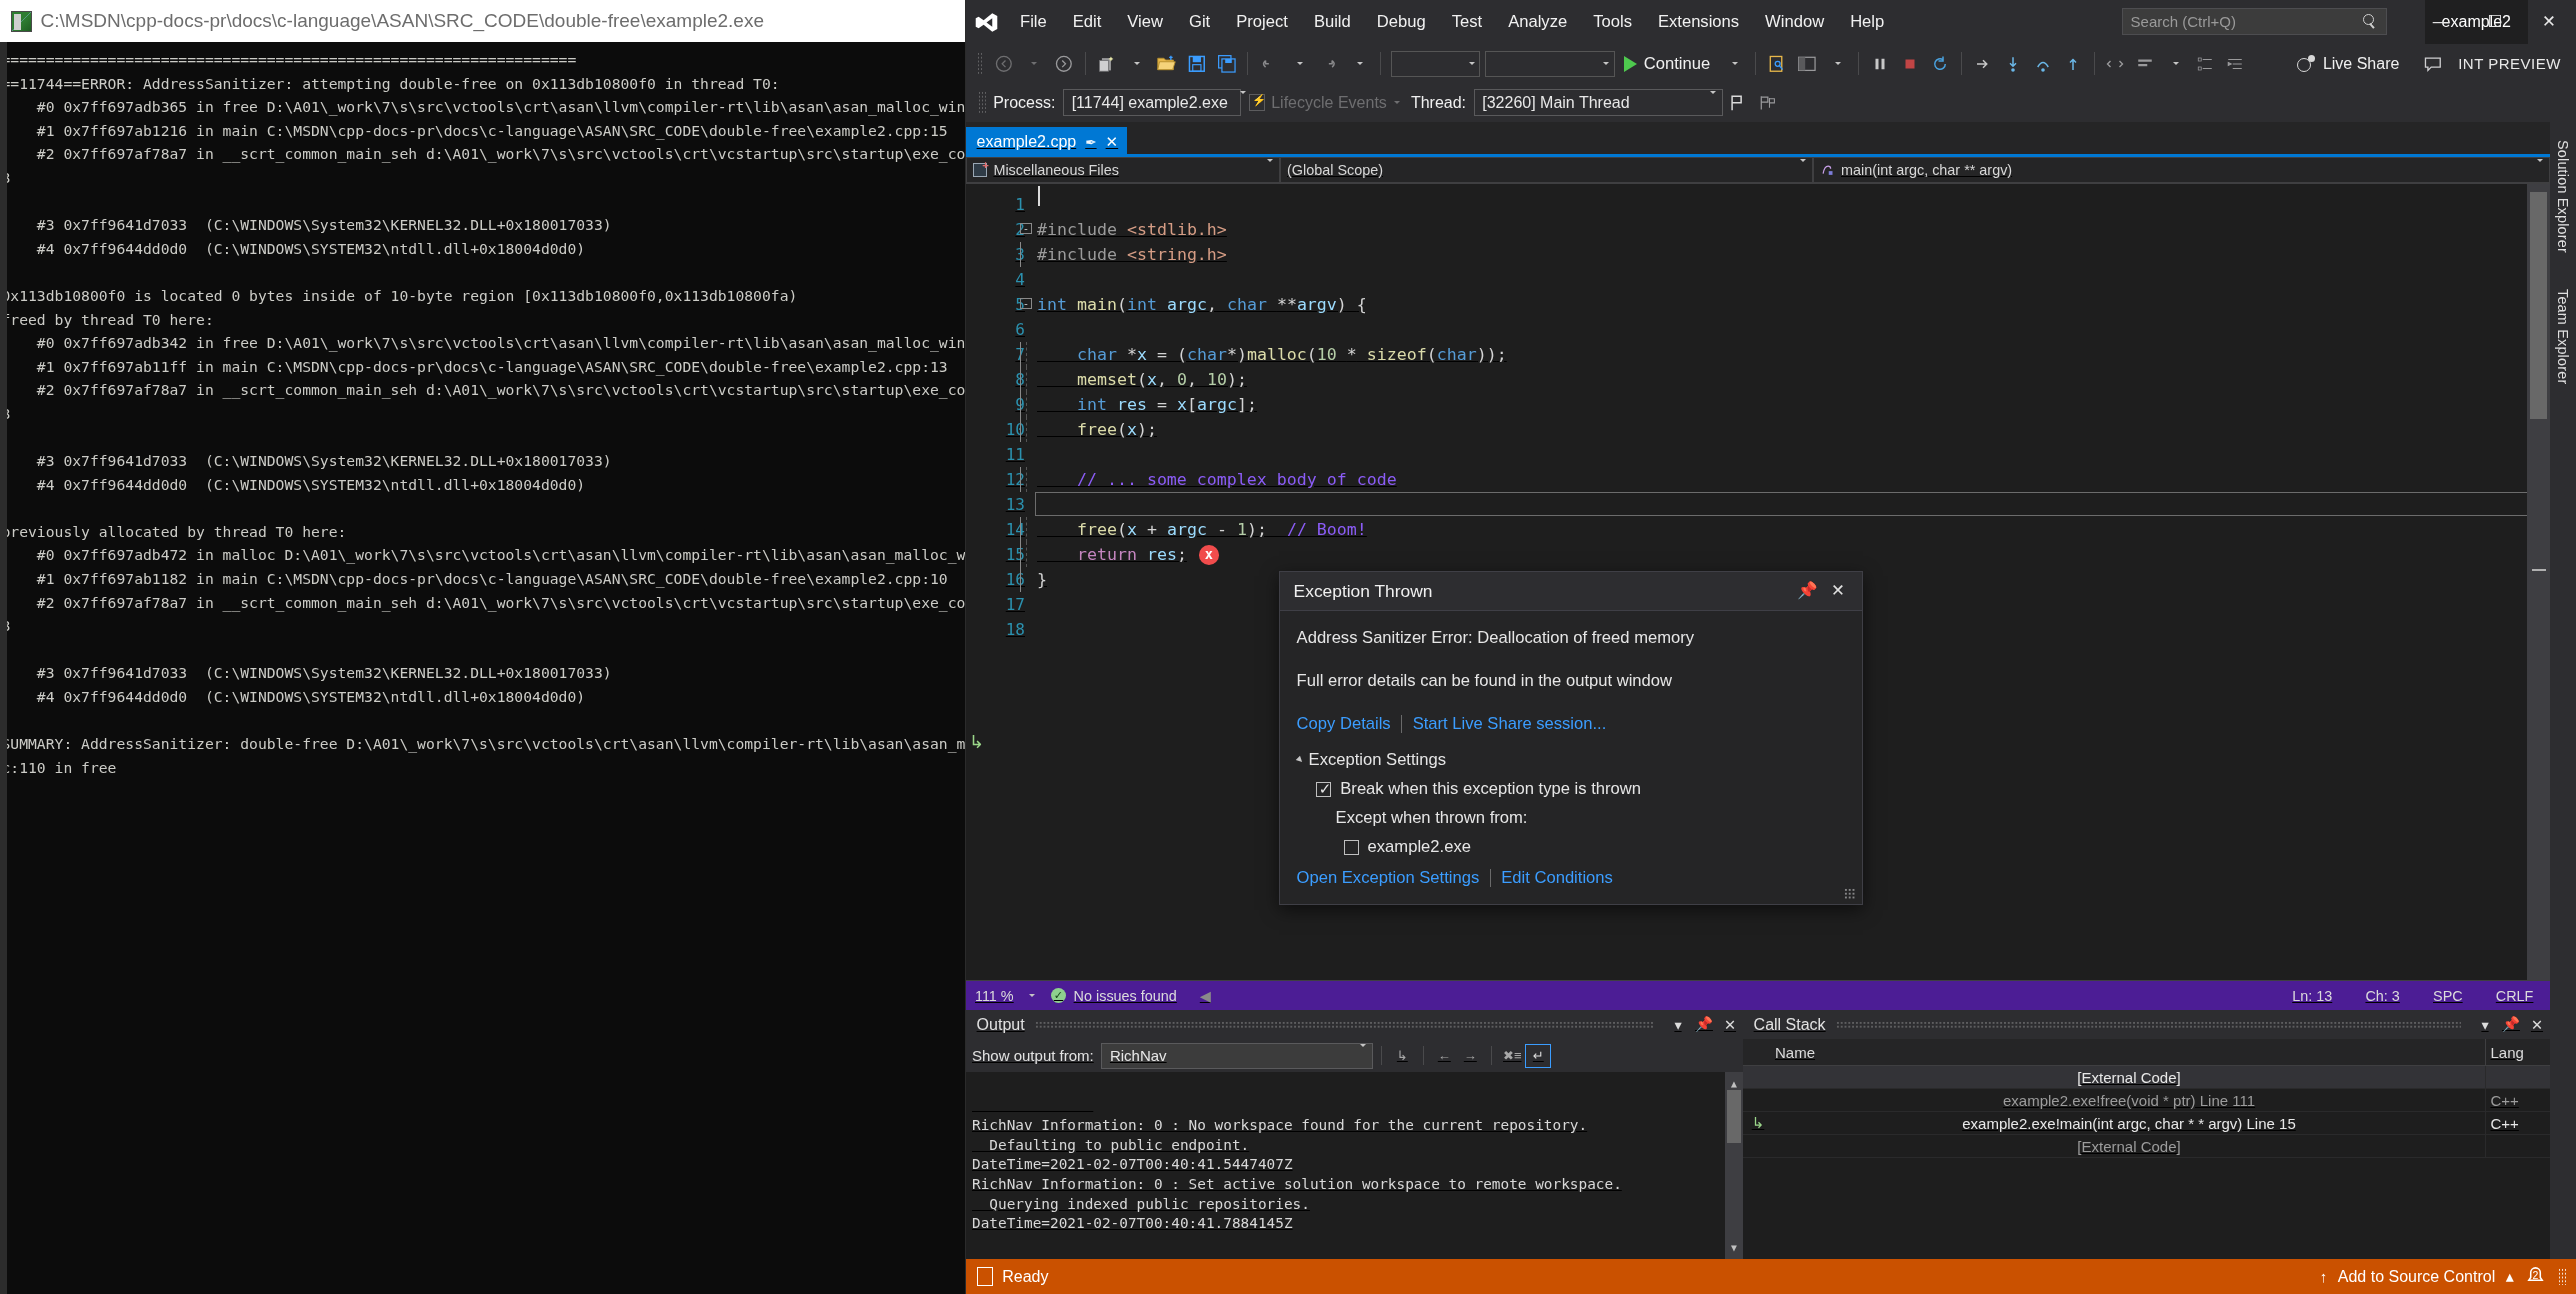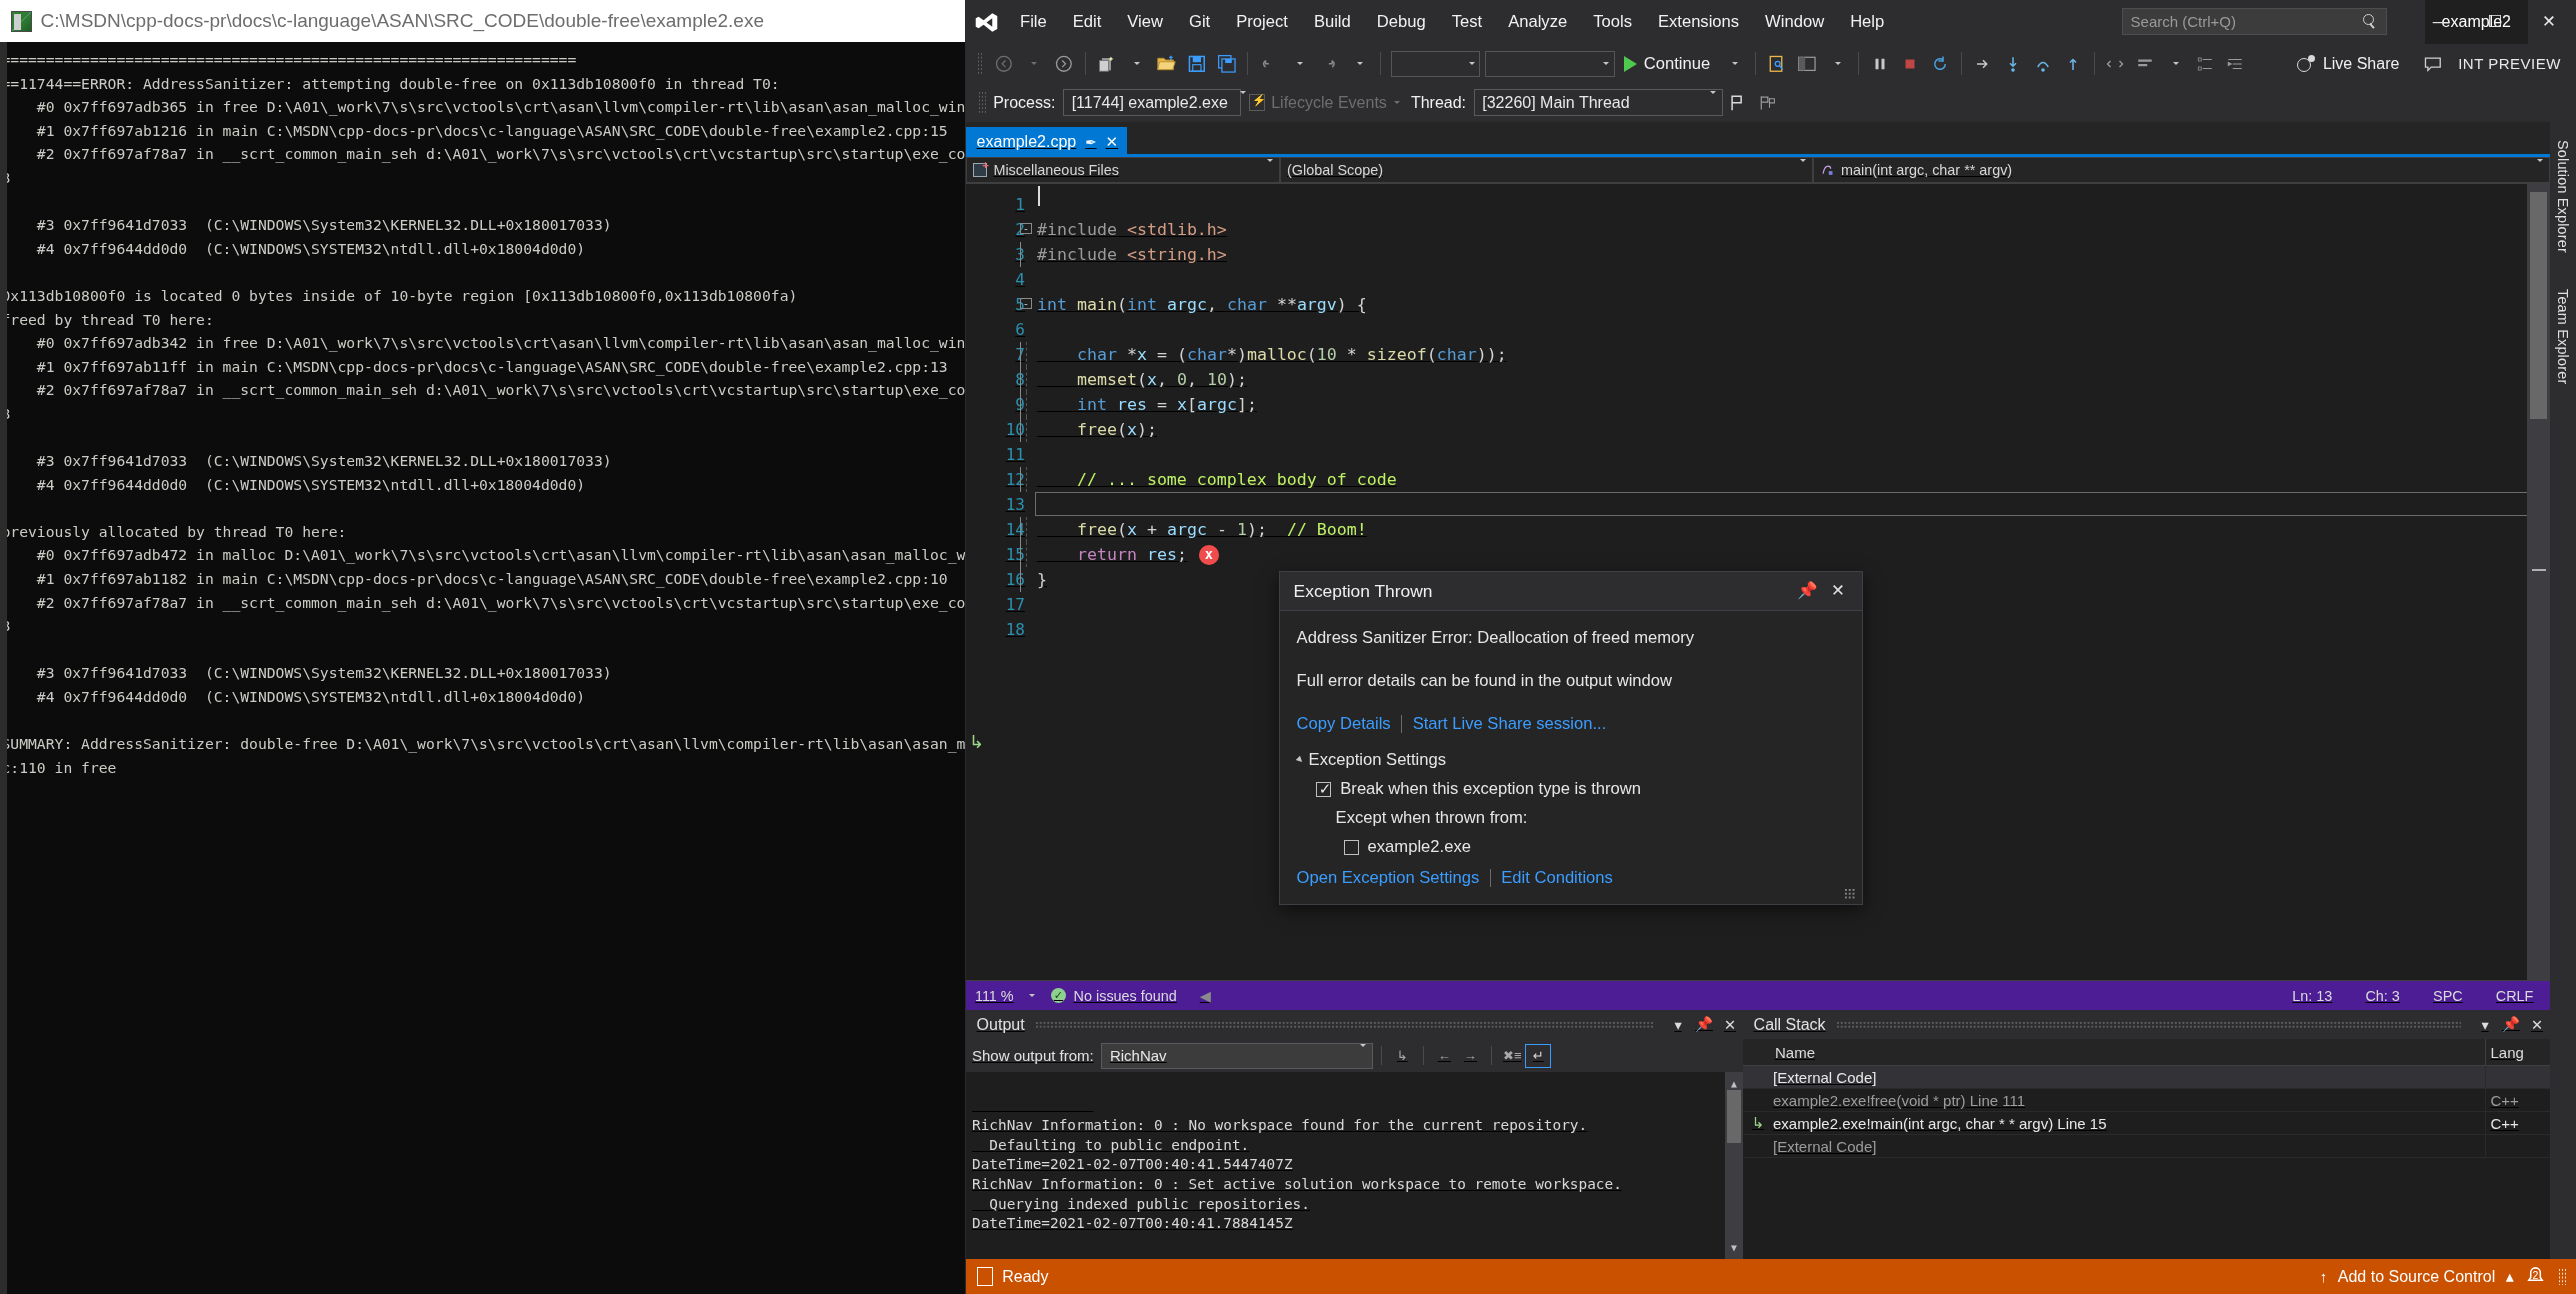--- a/index.html
+++ b/index.html
@@ -187,21 +187,21 @@
     white-space: pre; color:#dcdcdc;
   }
   .cl { height:25px; display:flex; align-items:center; }
   .lnum { width: 47px; text-align:right; color:#2b91af; padding-right:12px; flex:0 0 auto; font-size:16px;}
   .ctext { flex:1 1 auto; position:relative; }
   .kw { color:#569cd6; }
   .kw2 { color:#c586c0; }
   .pp { color:#9b9b9b; }
   .str { color:#d69d85; }
   .fn { color:#dcdcaa; }
-  .cmt { color:#bef264; }
+  .cmt { color:#8b5cf6; }
   .num { color:#b5cea8; }
   .id { color:#9cdcfe; }
   .plain { color:#d4d4d4; }
   .cur-line-box { position:absolute; left:45px; right:21px; height:23.4px; border:0.8px solid #6c6c6c; }
   .caret { position:absolute; width:1.5px; height:19.7px; background:#dcdcdc; left:48px; top:2.3px;}
   .fold {
     position:absolute; left:-16.6px; top:6px; width:11.3px; height:11.3px;
     border:0.8px solid #8a8a8a; color:#c8c8c8; font-size:10.6px; line-height:9.8px; text-align:center;
   }
   .ind-guide { position:absolute; left:-10.6px; top:0; bottom:0; border-left:0.8px dashed #555; }
@@ -292,21 +292,21 @@
 
   .cs-grid { flex:1 1 auto; background:#1e1e1e; display:flex; flex-direction:column; min-height:0;}
   .cs-header { height:27px; background:#252526; display:flex; align-items:center; color:#dcdcdc; font-size:15px;
                border-bottom:0.8px solid #3f3f41; flex:0 0 auto;}
   .cs-h-name { flex:1 1 auto; padding-left:32px; }
   .cs-h-lang { width:65px; padding-left:4.5px; border-left:0.8px solid #3f3f41; height:100%; display:flex; align-items:center;}
   .cs-row { height:23px; display:flex; align-items:center; font-size:15px; color:#9c9c9c; border-bottom:0.8px solid #2a2a2b;}
   .cs-row.active { background:#333337; color:#e8e8e8; }
   .cs-row.cur { color:#e8e8e8; }
   .cs-mark { width:30px; text-align:center; color:#9bd78a; font-size:15px; flex:0 0 auto;}
-  .cs-name { flex:1 1 auto; white-space:nowrap; overflow:hidden;}
+  .cs-name { flex:1 1 auto; white-space:nowrap; overflow:hidden;text-align:center;}
   .cs-lang { width:65px; padding-left:4.5px; border-left:0.8px solid #2a2a2b; height:100%; display:flex; align-items:center;}
 
   
   .right-rail {
     width: 26px; background:#2d2d30; flex:0 0 auto;
     display:flex; flex-direction:column; align-items:center; padding-top:10.6px; gap:21px;
   }
   .rail-item {
     writing-mode: vertical-rl; color:#e0e0e0; font-size:14.4px; white-space:nowrap;
     padding: 7.6px 1.5px; letter-spacing: 0.2px;

